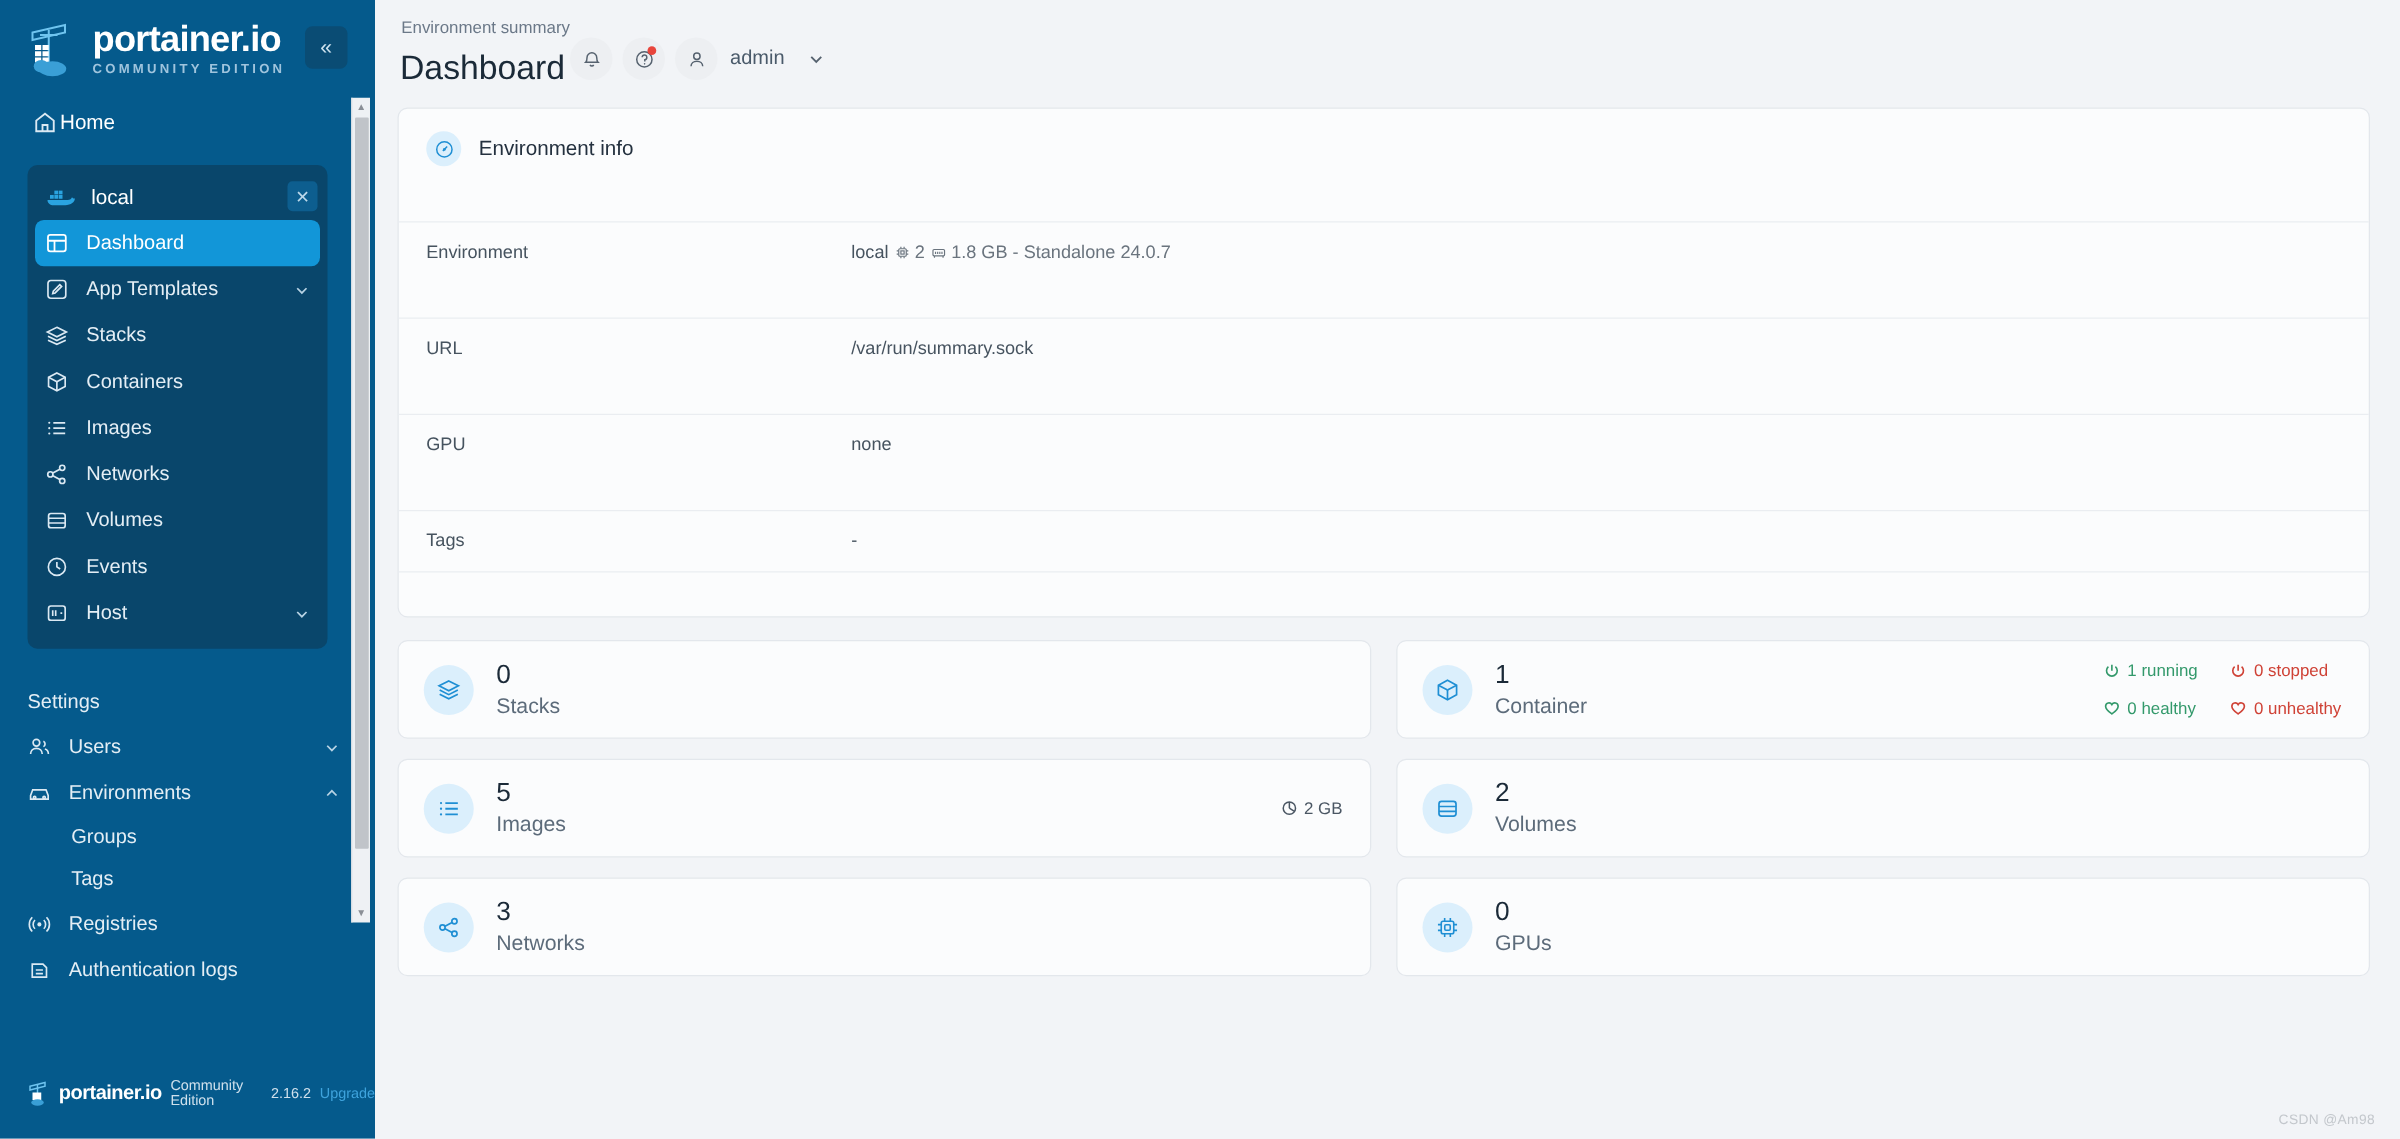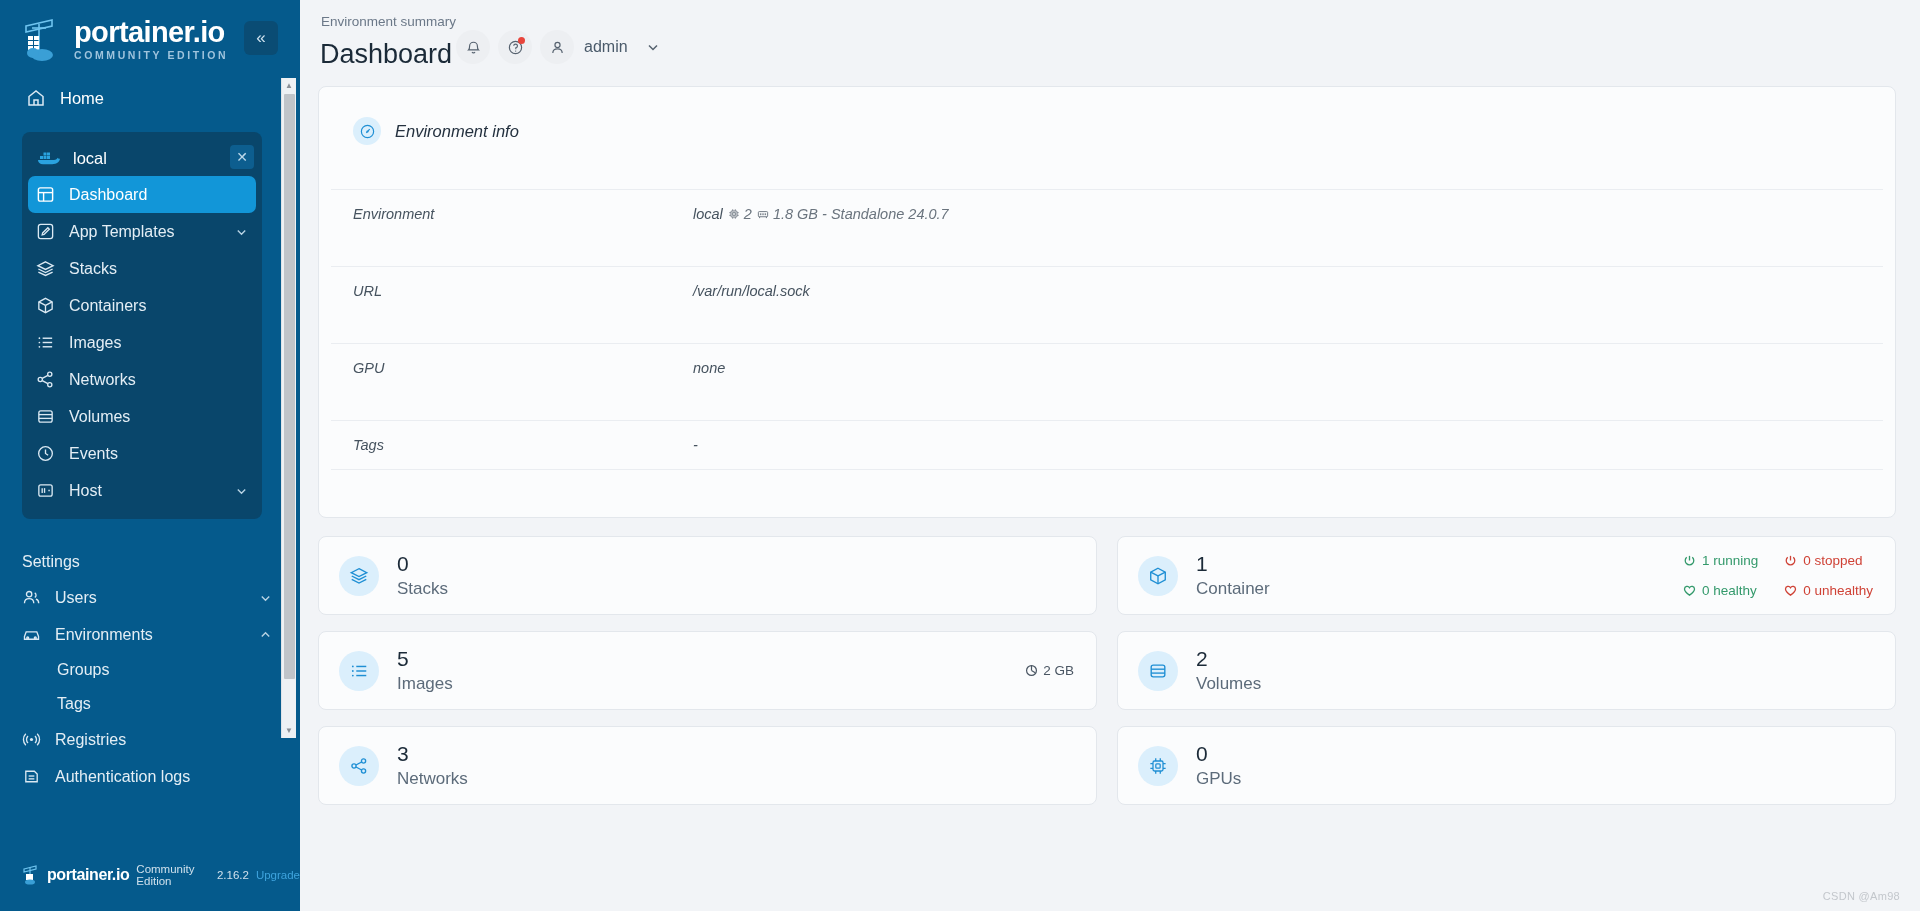--- a/index.html
+++ b/index.html
@@ -42,21 +42,21 @@
     display: flex; align-items: center; justify-content: center;
     font-size: 17px; cursor: pointer; border: none;
   }
 
   .sb-scrollwrap {
     flex: 1 1 auto; position: relative; overflow: hidden;
   }
   .sb-scroll-inner { padding-bottom: 20px; }
 
   .sb-home {
-    display: flex; align-items: center; gap: 14px;
+    display: flex; align-items: center; gap: 2px;
     padding: 10px 0 10px 26px; color: #fff;
     font-size: 16.5px; cursor: pointer;
     margin-bottom: 14px;
   }
   .sb-home .ic { width: 20px; height: 20px; display:block; }
 
   .env-block {
     margin: 0 38px 0 22px;
     background: #09466b;
     border-radius: 8px;
@@ -173,21 +173,21 @@
   }
   .admin-name { color: #4a5a6a; font-size: 16px; margin-left: 2px; }
   .chev-sm { width: 14px; height: 14px; margin-left: 10px; color: #4a5a6a; }
 
   .content { padding: 0 24px 0 18px; }
 
   .card {
     background: #fbfcfd; border: 1px solid #e3e7ec;
     border-radius: 8px;
   }
-  .info-card { padding: 12px; font-style: italic; }
+  .info-card { padding: 0; }
   .info-head {
     display: flex; align-items: center; gap: 14px;
     padding: 18px 22px 16px 22px;
   }
   .info-head-ic {
     width: 28px; height: 28px; border-radius: 50%;
     background: #dbeffc; display: flex; align-items: center; justify-content: center;
   }
   .info-head-title { font-size: 16.5px; color: #24313f; }
   .info-row {
@@ -573,21 +573,21 @@
                 <path d="M3 10.2 v1.6 M11 10.2 v1.6"></path>
               </svg>
             </span>
             <span>1.8 GB - Standalone 24.0.7</span>
           </span>
         </span>
       </div>
 
       <div class="info-row">
         <span class="info-label">URL</span>
-        <span class="info-value">/var/run/local.sock</span>
+        <span class="info-value">/var/run/summary.sock</span>
       </div>
 
       <div class="info-row">
         <span class="info-label">GPU</span>
         <span class="info-value">none</span>
       </div>
 
       <div class="info-row">
         <span class="info-label">Tags</span>
         <span class="info-value">-</span>

